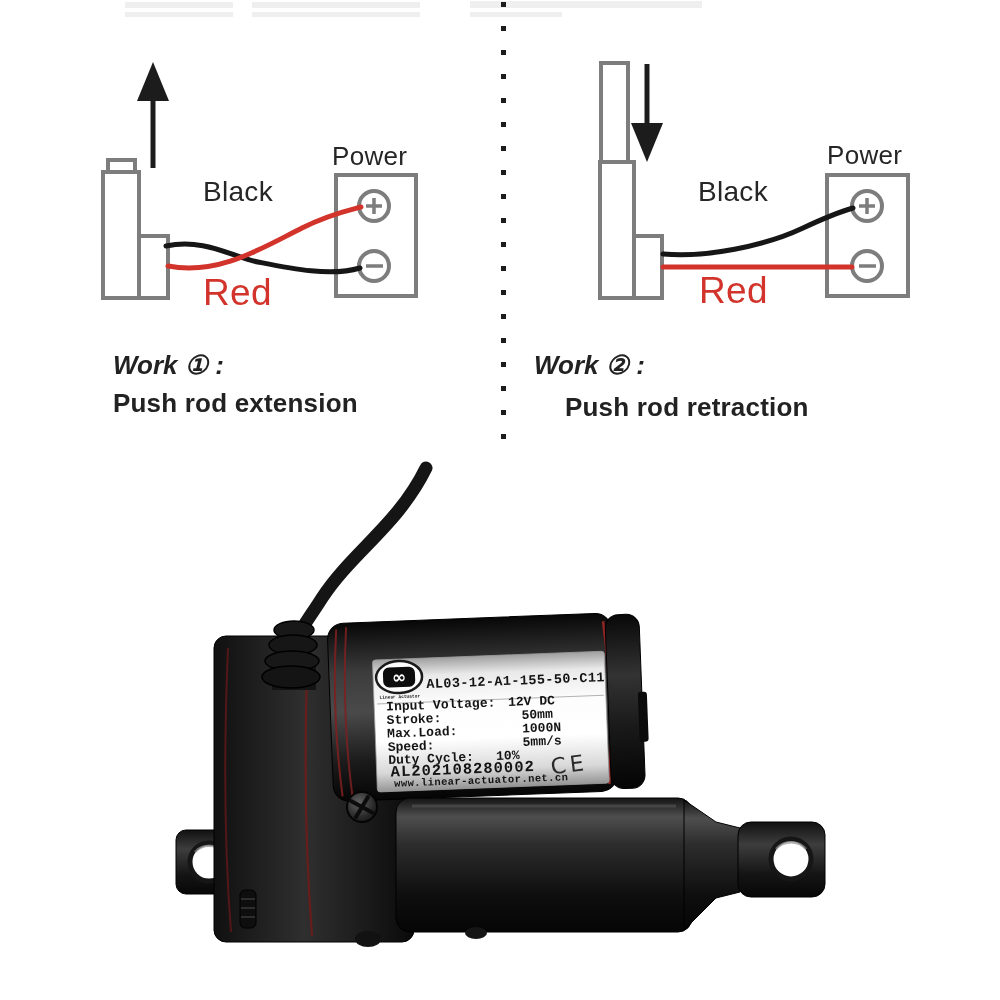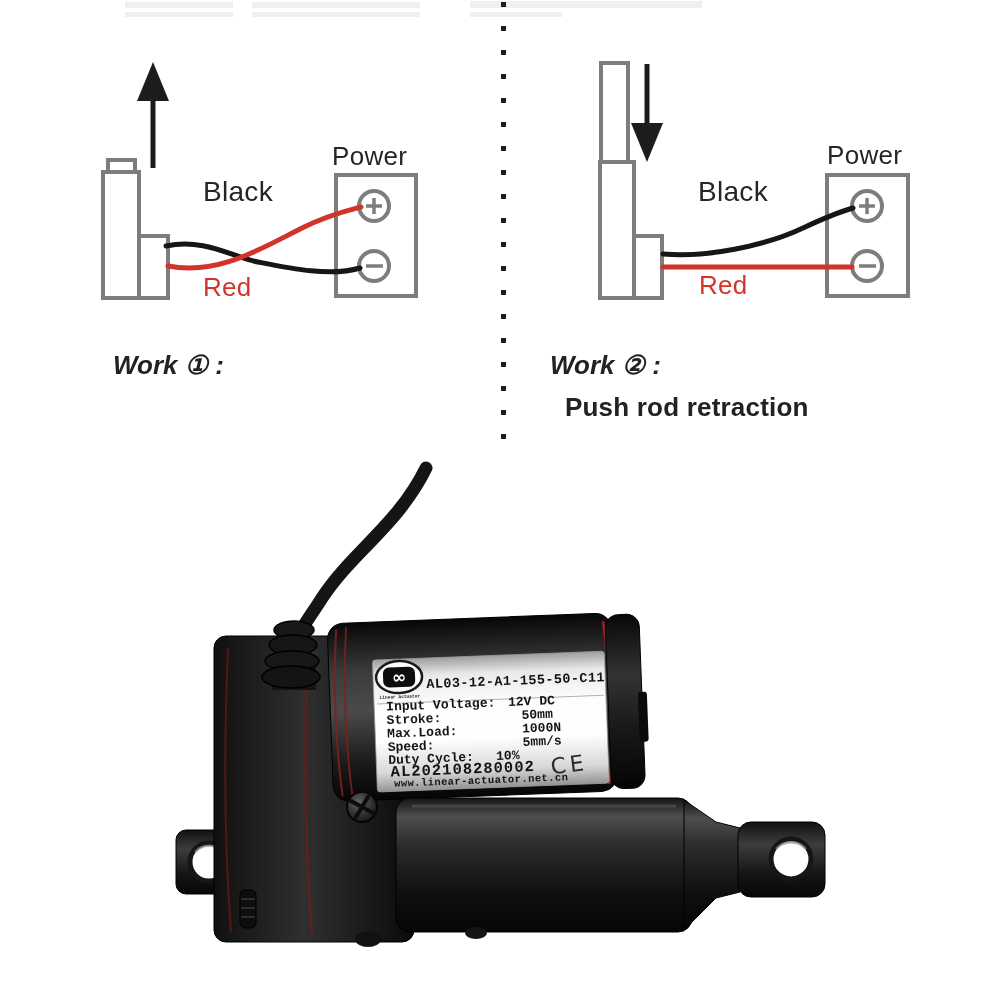--- a/index.html
+++ b/index.html
@@ -5,21 +5,21 @@
   html,body{margin:0;padding:0;background:#fff;}
   #canvas{position:relative;width:1000px;height:1000px;background:#ffffff;overflow:hidden;
           font-family:"Liberation Sans",sans-serif;}
   .abs{position:absolute;}
   .remnant{background:#efefef;}
   #divider{left:501px;top:2px;width:5px;height:450px;
            background:repeating-linear-gradient(to bottom,#1c1c1c 0 5px,transparent 5px 24px);}
   .dlabel{font-weight:400;color:#262626;letter-spacing:.3px;white-space:nowrap;}
   .power{font-size:26px;}
   .blackl{font-size:28px;}
-  .redl{font-size:26px;color:#d2342b;}
+  .redl{font-size:37px;color:#d2342b;}
   .cap1{font-size:26px;font-weight:700;color:#222;white-space:nowrap;font-style:italic;}
   .cap2{font-size:26px;font-weight:700;color:#222;white-space:nowrap;letter-spacing:.2px;}
   svg{display:block;}
   text{user-select:none;}
   .specname,.specval{font-family:"Liberation Mono",monospace;font-weight:700;fill:#141414;}
 </style>
 </head>
 <body>
 
 <div id="canvas">
@@ -76,21 +76,22 @@
 
   <span class="abs dlabel blackl" style="left:203px;top:176px">Black</span>
   <span class="abs dlabel power" style="left:332px;top:141px">Power</span>
   <span class="abs dlabel redl" style="left:203px;top:272px">Red</span>
 
   <span class="abs dlabel blackl" style="left:698px;top:176px">Black</span>
   <span class="abs dlabel power" style="left:827px;top:140px">Power</span>
   <span class="abs dlabel redl" style="left:699px;top:270px">Red</span>
 
   <div class="abs cap1" style="left:113px;top:350px">Work ① :</div>
-  <div class="abs cap1" style="left:550px;top:350px">Work ② :</div>
+  <div class="abs cap2" style="left:113px;top:388px">Push rod extension</div>
+  <div class="abs cap1" style="left:534px;top:350px">Work ② :</div>
   <div class="abs cap2" style="left:565px;top:392px">Push rod retraction</div>
 
   <svg class="abs" style="left:0;top:0" width="1000" height="1000" viewBox="0 0 1000 1000">
     <defs>
       <linearGradient id="gHouse" x1="0" y1="0" x2="1" y2="0">
         <stop offset="0" stop-color="#101010"></stop>
           <stop offset=".45" stop-color="#2f2f2f"></stop>
         <stop offset=".8" stop-color="#181818"></stop>
           <stop offset="1" stop-color="#0a0a0a"></stop>
       </linearGradient>

